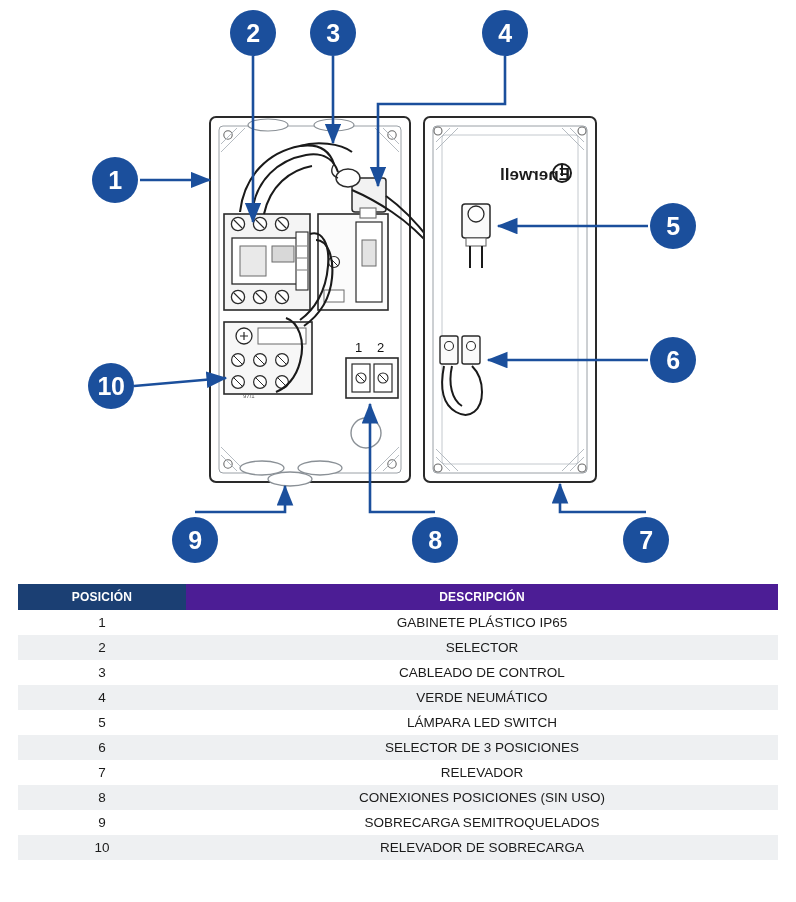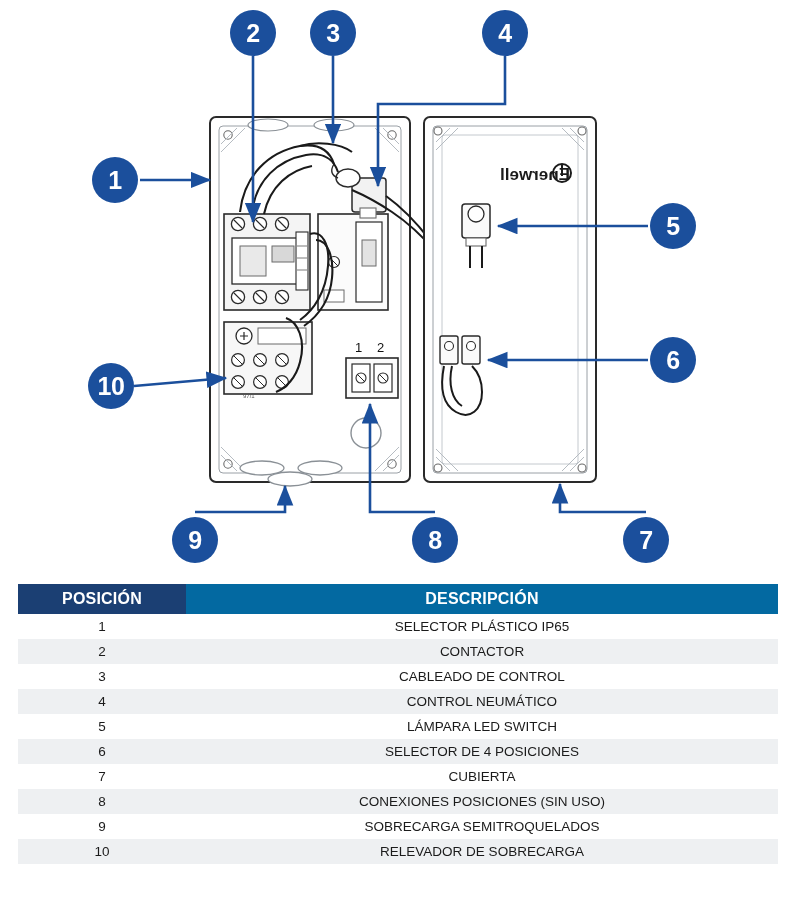--- a/index.html
+++ b/index.html
@@ -49,29 +49,29 @@
   table.legend {
     border-collapse: collapse;
     width: 100%;
     font-size: 13.5px;
   }
   table.legend thead th {
     background: #1b3f73;
     color: #ffffff;
     font-weight: bold;
     padding: 6px 4px;
-    font-size: 16px;
+    font-size: 12px;
     letter-spacing: 0.2px;
   }
   table.legend thead th.pos-col {
     width: 160px;
     background: #1b3f73;
   }
   table.legend thead th.desc-col {
-    background: #0369a1;
+    background: #4c1d95;
   }
   table.legend tbody td {
     text-align: center;
     padding: 5px 4px;
     color: #1b1b1b;
     border: none;
   }
   table.legend tbody tr:nth-child(odd) {
     background: #ffffff;
   }
@@ -274,45 +274,45 @@
   <table class="legend">
     <thead>
       <tr>
         <th class="pos-col">POSICIÓN</th>
         <th class="desc-col">DESCRIPCIÓN</th>
       </tr>
     </thead>
     <tbody>
       <tr>
         <td class="pos-cell">1</td>
-        <td>SELECTOR PLÁSTICO IP65</td>
+        <td>GABINETE PLÁSTICO IP65</td>
       </tr>
       <tr>
         <td class="pos-cell">2</td>
-        <td>CONTACTOR</td>
+        <td>SELECTOR</td>
       </tr>
       <tr>
         <td class="pos-cell">3</td>
         <td>CABLEADO DE CONTROL</td>
       </tr>
       <tr>
         <td class="pos-cell">4</td>
-        <td>CONTROL NEUMÁTICO</td>
+        <td>VERDE NEUMÁTICO</td>
       </tr>
       <tr>
         <td class="pos-cell">5</td>
         <td>LÁMPARA LED SWITCH</td>
       </tr>
       <tr>
         <td class="pos-cell">6</td>
-        <td>SELECTOR DE 4 POSICIONES</td>
+        <td>SELECTOR DE 3 POSICIONES</td>
       </tr>
       <tr>
         <td class="pos-cell">7</td>
-        <td>CUBIERTA</td>
+        <td>RELEVADOR</td>
       </tr>
       <tr>
         <td class="pos-cell">8</td>
         <td>CONEXIONES POSICIONES (SIN USO)</td>
       </tr>
       <tr>
         <td class="pos-cell">9</td>
         <td>SOBRECARGA SEMITROQUELADOS</td>
       </tr>
       <tr>

